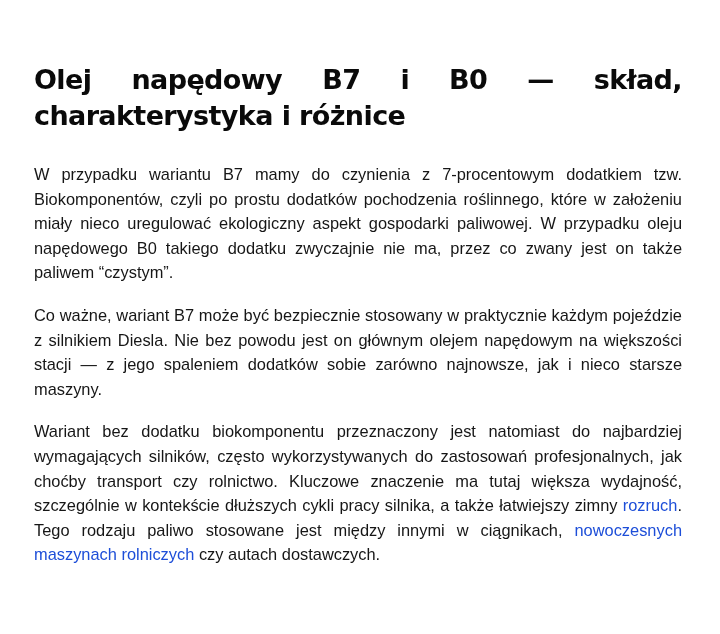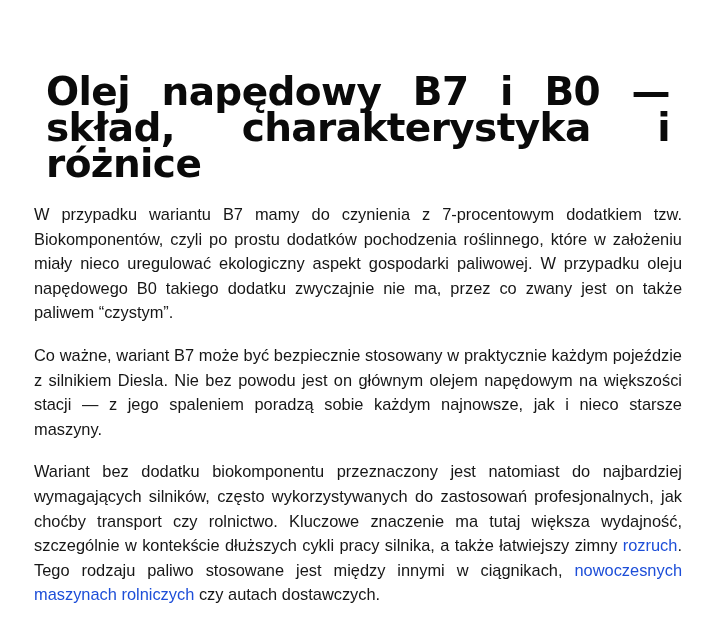--- a/index.html
+++ b/index.html
@@ -1,45 +1,45 @@
 <!DOCTYPE html>
 <html><head>
 <meta charset="utf-8">
 <style>
   html, body { margin: 0; padding: 0; background: #ffffff; }
   body { width: 720px; height: 634px; overflow: hidden; position: relative; }
   .article { position: absolute; left: 34px; top: 62px; width: 648px; }
   h1 {
-    margin: 12px;
+    margin: 0;
     font-family: "DejaVu Sans", sans-serif;
     font-weight: bold;
-    font-size: 39px;
+    font-size: 27px;
     line-height: 36px;
     color: #0a0a0a;
     text-align: justify;
     text-align-last: left;
     letter-spacing: -0.6px;
   }
   .body-p {
     margin: 0;
     font-family: "Liberation Sans", sans-serif;
     font-size: 16.4px;
     line-height: 24.6px;
     color: #161616;
     text-align: justify;
   }
-  .p1 { margin-top: 20px; }
+  .p1 { margin-top: 28px; }
   .p2 { margin-top: 18px; }
   .p3 { margin-top: 18px; }
   .link { color: #1d4ed8; text-decoration: none; }
 </style>
 </head>
 <body>
 
 <div class="article">
   <h1>Olej napędowy B7 i B0 — skład, charakterystyka i różnice</h1>
 
   <p class="body-p p1">W przypadku wariantu B7 mamy do czynienia z 7-procentowym dodatkiem tzw. Biokomponentów, czyli po prostu dodatków pochodzenia roślinnego, które w założeniu miały nieco uregulować ekologiczny aspekt gospodarki paliwowej. W przypadku oleju napędowego B0 takiego dodatku zwyczajnie nie ma, przez co zwany jest on także paliwem “czystym”.</p>
 
-  <p class="body-p p2">Co ważne, wariant B7 może być bezpiecznie stosowany w praktycznie każdym pojeździe z silnikiem Diesla. Nie bez powodu jest on głównym olejem napędowym na większości stacji — z jego spaleniem poradzą sobie każdym najnowsze, jak i nieco starsze maszyny.</p>
+  <p class="body-p p2">Co ważne, wariant B7 może być bezpiecznie stosowany w praktycznie każdym pojeździe z silnikiem Diesla. Nie bez powodu jest on głównym olejem napędowym na większości stacji — z jego spaleniem dodatków sobie zarówno najnowsze, jak i nieco starsze maszyny.</p>
 
   <p class="body-p p3"><span>Wariant bez dodatku biokomponentu przeznaczony jest natomiast do najbardziej wymagających silników, często wykorzystywanych do zastosowań profesjonalnych, jak choćby transport czy rolnictwo. Kluczowe znaczenie ma tutaj większa wydajność, szczególnie w kontekście dłuższych cykli pracy silnika, a także łatwiejszy zimny </span><a class="link">rozruch</a><span>. Tego rodzaju paliwo stosowane jest między innymi w ciągnikach, </span><a class="link">nowoczesnych maszynach rolniczych</a><span> czy autach dostawczych.</span></p>
 </div>
 
 </body></html>

